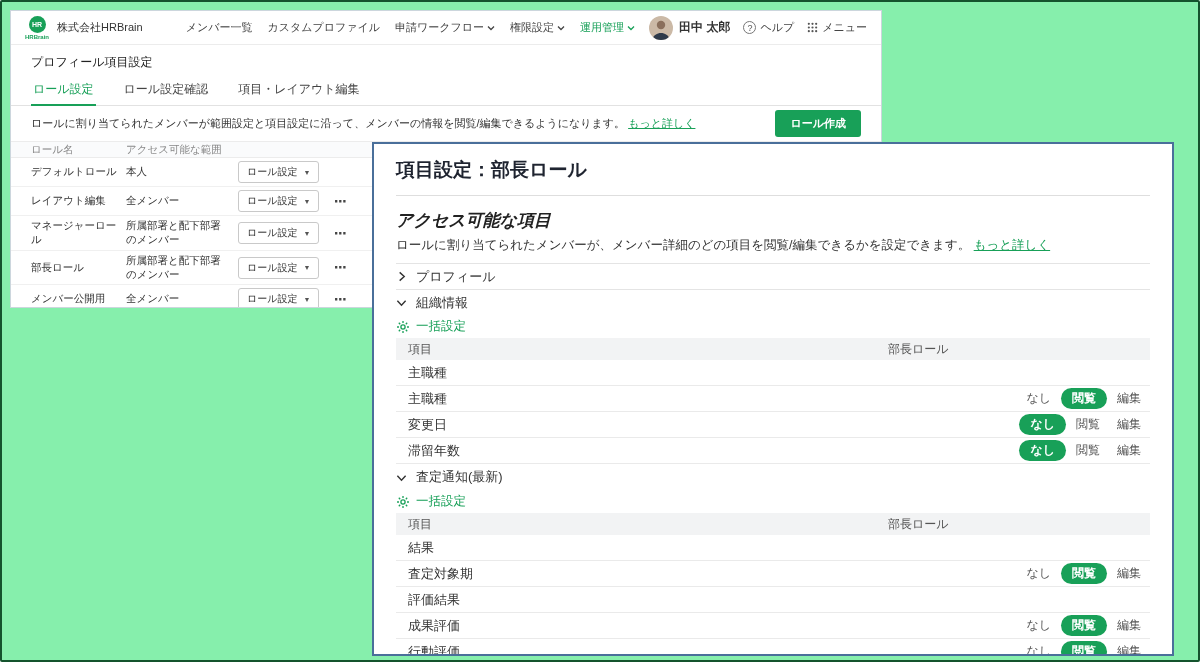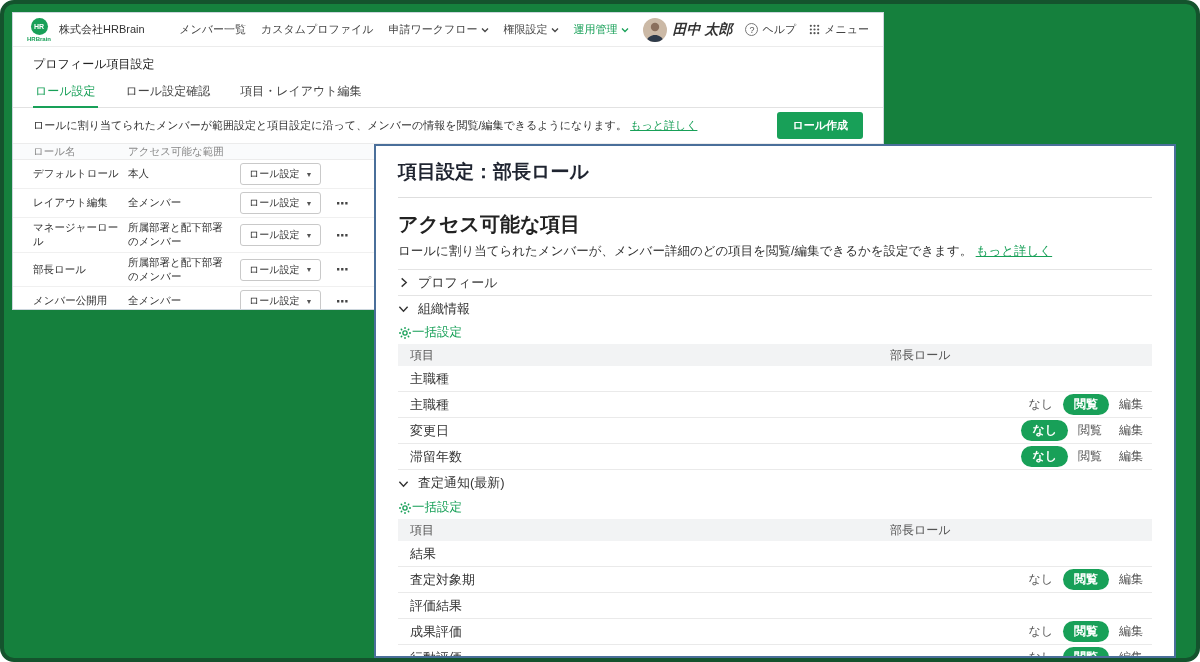--- a/index.html
+++ b/index.html
@@ -1,35 +1,35 @@
 <!DOCTYPE html>
 <html><head>
 <meta charset="utf-8">
 <style>
   * { box-sizing: border-box; margin: 0; padding: 0; }
   html,body { background:#fff; }
   body { font-family: "Liberation Sans", "DejaVu Sans", sans-serif; color:#333; }
-  .canvas { position:relative; width:1200px; height:662px; background:#15803d;
-            border:4px solid #14532d; border-radius:14px; overflow:hidden; }
+  .canvas { position:relative; width:1200px; height:662px; background:#86efac;
+            border:2px solid #14532d; border-radius:2px; overflow:hidden; }
 
   
   .window-back { position:absolute; left:8px; top:8px; width:872px; height:298px;
                  background:#fff; border:1px solid #ccd6dd; overflow:hidden; z-index:1; }
   .appbar { display:flex; align-items:center; height:34px; padding:0 14px; border-bottom:1px solid #ececec; }
   .logo { display:flex; flex-direction:column; align-items:center; margin-right:8px; line-height:1; }
   .logo-circle { width:17px; height:17px; border-radius:50%; background:#18a058; color:#fff;
                  font-size:7px; font-weight:bold; display:flex; align-items:center; justify-content:center; }
   .logo-name { font-size:6px; color:#18a058; font-weight:bold; margin-top:1px; }
   .company { font-size:11px; color:#333; }
   .nav { display:flex; gap:15px; margin-left:auto; font-size:11px; color:#444; }
   .nav-item { display:flex; align-items:center; gap:3px; cursor:pointer; white-space:nowrap; }
   .nav-item.active { color:#18a058; }
   .userbox { display:flex; align-items:center; gap:6px; margin-left:14px; }
   .avatar { width:24px; height:24px; border-radius:50%; overflow:hidden; flex:none; }
-  .username { font-size:14px; font-weight:bold; color:#333; white-space:nowrap;font-style:italic; }
+  .username { font-size:12px; font-weight:bold; color:#333; white-space:nowrap; }
   .helpbox, .menubox { display:flex; align-items:center; gap:4px; margin-left:13px; font-size:11px; color:#444; white-space:nowrap; cursor:pointer; }
   .help-circle { width:13px; height:13px; border-radius:50%; border:1px solid #777; font-size:9px;
                  display:flex; align-items:center; justify-content:center; color:#555; }
   .page-title { font-size:12px; font-weight:normal; color:#222; padding:9px 20px 5px; }
   .tabs { display:flex; gap:26px; padding:2px 20px 0; border-bottom:1px solid #e2e2e2; }
   .tab { font-size:12px; color:#444; padding:3px 2px 6px; cursor:pointer; }
   .tab.active { color:#18a058; border-bottom:2px solid #18a058; margin-bottom:-1px; }
   .desc-row { display:flex; align-items:center; padding:4px 20px; }
   .desc-text { font-size:11px; color:#333; }
   a.more { color:#18a058; text-decoration:underline; font-weight:normal; cursor:pointer; }
@@ -44,26 +44,26 @@
   .cell-scope { color:#333; line-height:1.3; padding-right:8px; }
   .dd-btn { display:inline-flex; align-items:center; gap:6px; border:1px solid #c9c9c9; border-radius:3px;
             background:#fff; font-size:10px; color:#333; padding:3px 8px; cursor:pointer; }
   .dd-caret { font-size:7px; color:#555; }
   .dots { color:#444; font-size:13px; font-weight:bold; cursor:pointer; padding:0 6px; }
 
   
   .panel { position:absolute; left:370px; top:140px; width:802px; height:514px; background:#fff;
            border:2px solid #4a6f9a; overflow:hidden; padding:0 22px; z-index:10; }
   .panel-title { font-size:19px; font-weight:bold; color:#1f2430; padding:13px 0 12px; border-bottom:1px solid #dedede; }
-  .section-title { font-size:20px; font-weight:bold; color:#222; margin-top:13px; }
+  .section-title { font-size:17px; font-weight:bold; color:#222; margin-top:13px;font-style:italic; }
   .panel-desc { font-size:12.5px; color:#333; margin-top:5px; padding-bottom:9px; }
   .group-row { display:flex; align-items:center; gap:9px; height:26px; border-top:1px solid #e4e4e4;
                font-size:13px; color:#333; cursor:pointer; }
   .group-row.no-top { border-top:none; }
-  .bulk-row { display:flex; align-items:center; height:23px; color:#18a058; font-size:12.5px; cursor:pointer; }
+  .bulk-row { display:flex; align-items:center; gap:6px; height:23px; color:#18a058; font-size:12.5px; cursor:pointer; }
   .ptable-header { display:flex; align-items:center; background:#f2f3f4; height:22px; font-size:12px; color:#555; }
   .ptable-header .c-item { flex:1; padding-left:12px; }
   .ptable-header .c-role { width:262px; }
   .ptable-row { display:flex; align-items:center; height:26px; border-bottom:1px solid #eaeaea; font-size:13px; color:#333; }
   .ptable-row .c-item { flex:1; padding-left:12px; }
   .ptable-row .c-role { width:262px; display:flex; justify-content:flex-end; align-items:center; gap:3px; padding-right:2px; }
   .seg { font-size:12px; color:#555; padding:2px 7px; cursor:pointer; white-space:nowrap; }
   .seg--sel { background:#18a058; color:#fff; border-radius:11px; padding:2px 11px; font-weight:bold; }
   .chev { flex:none; }
 </style>

